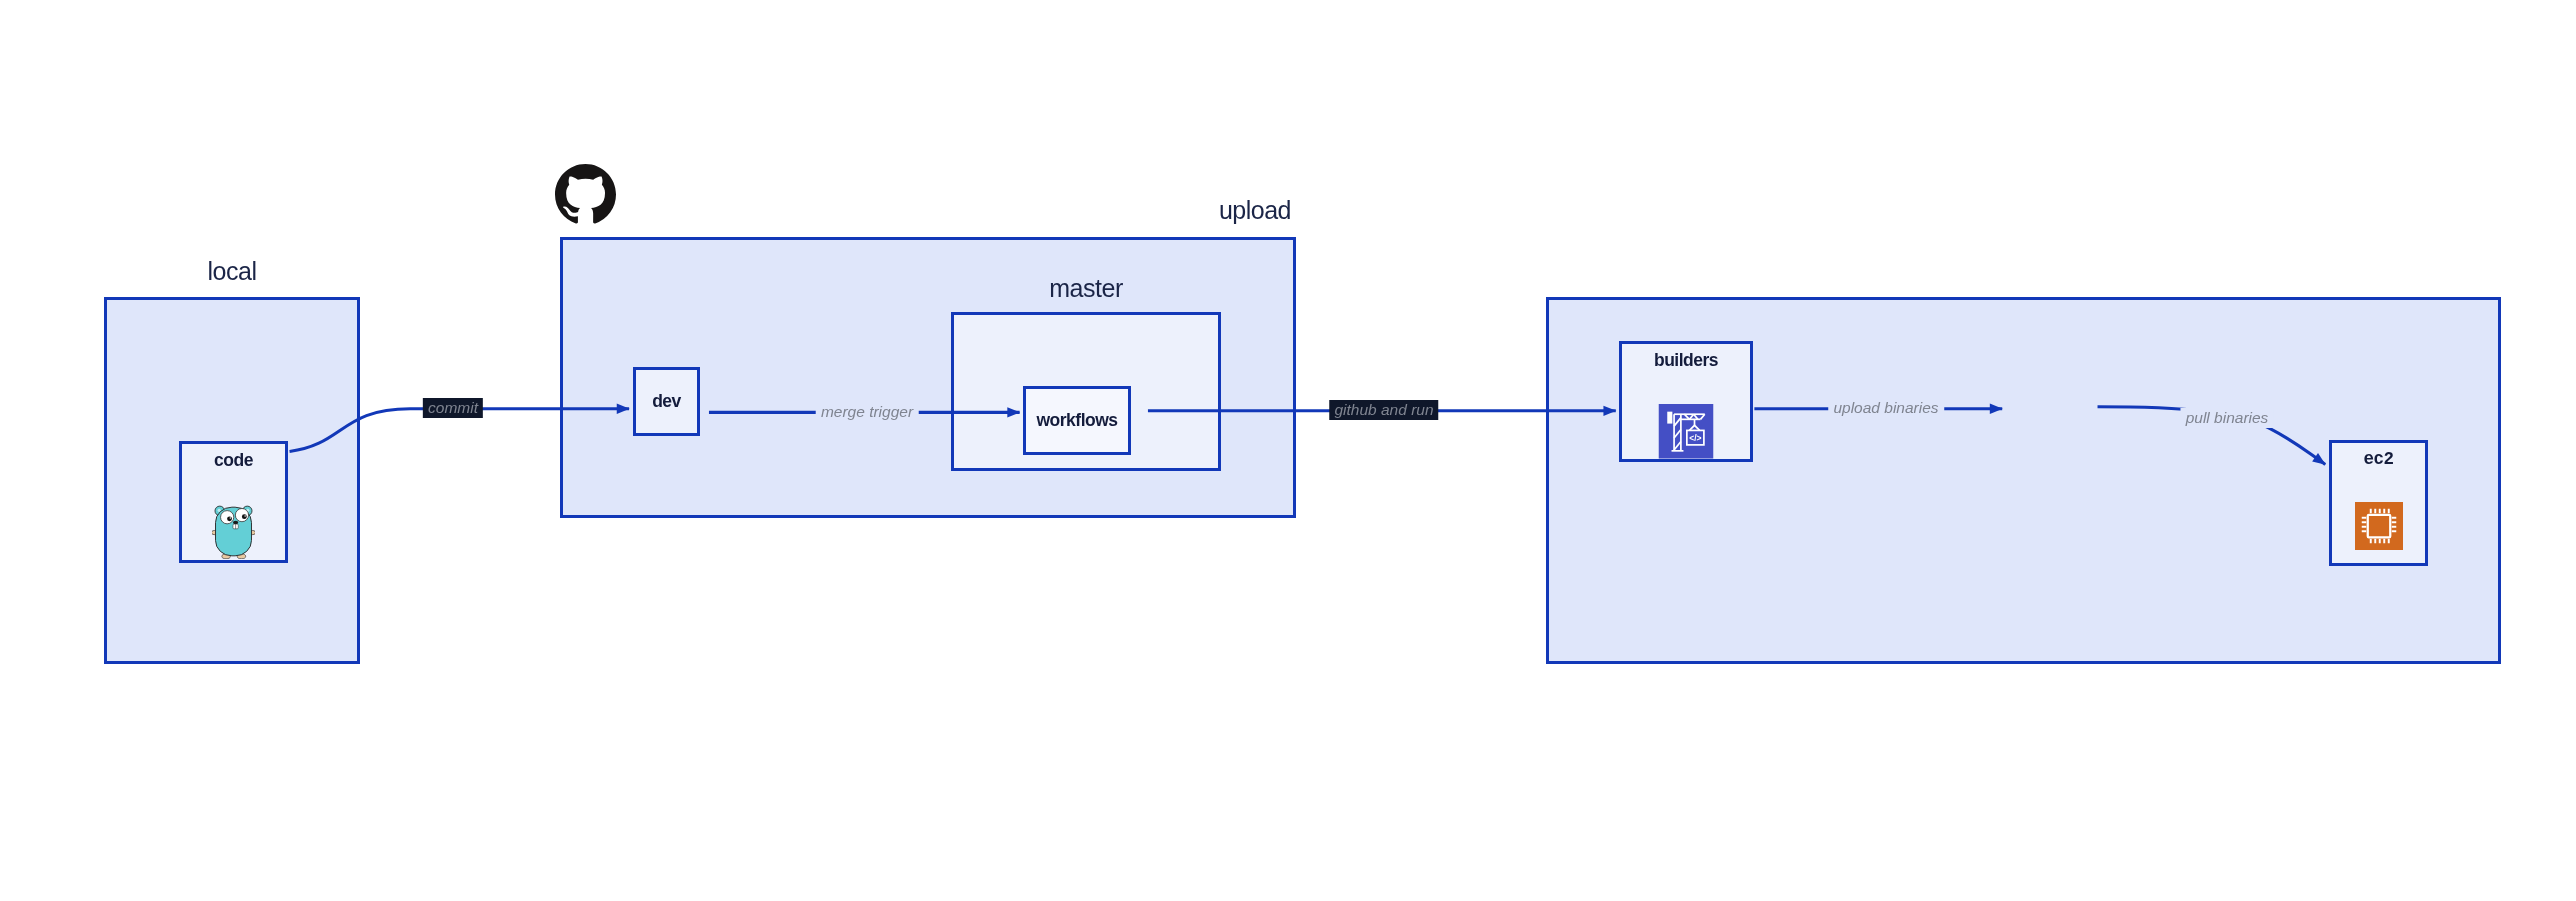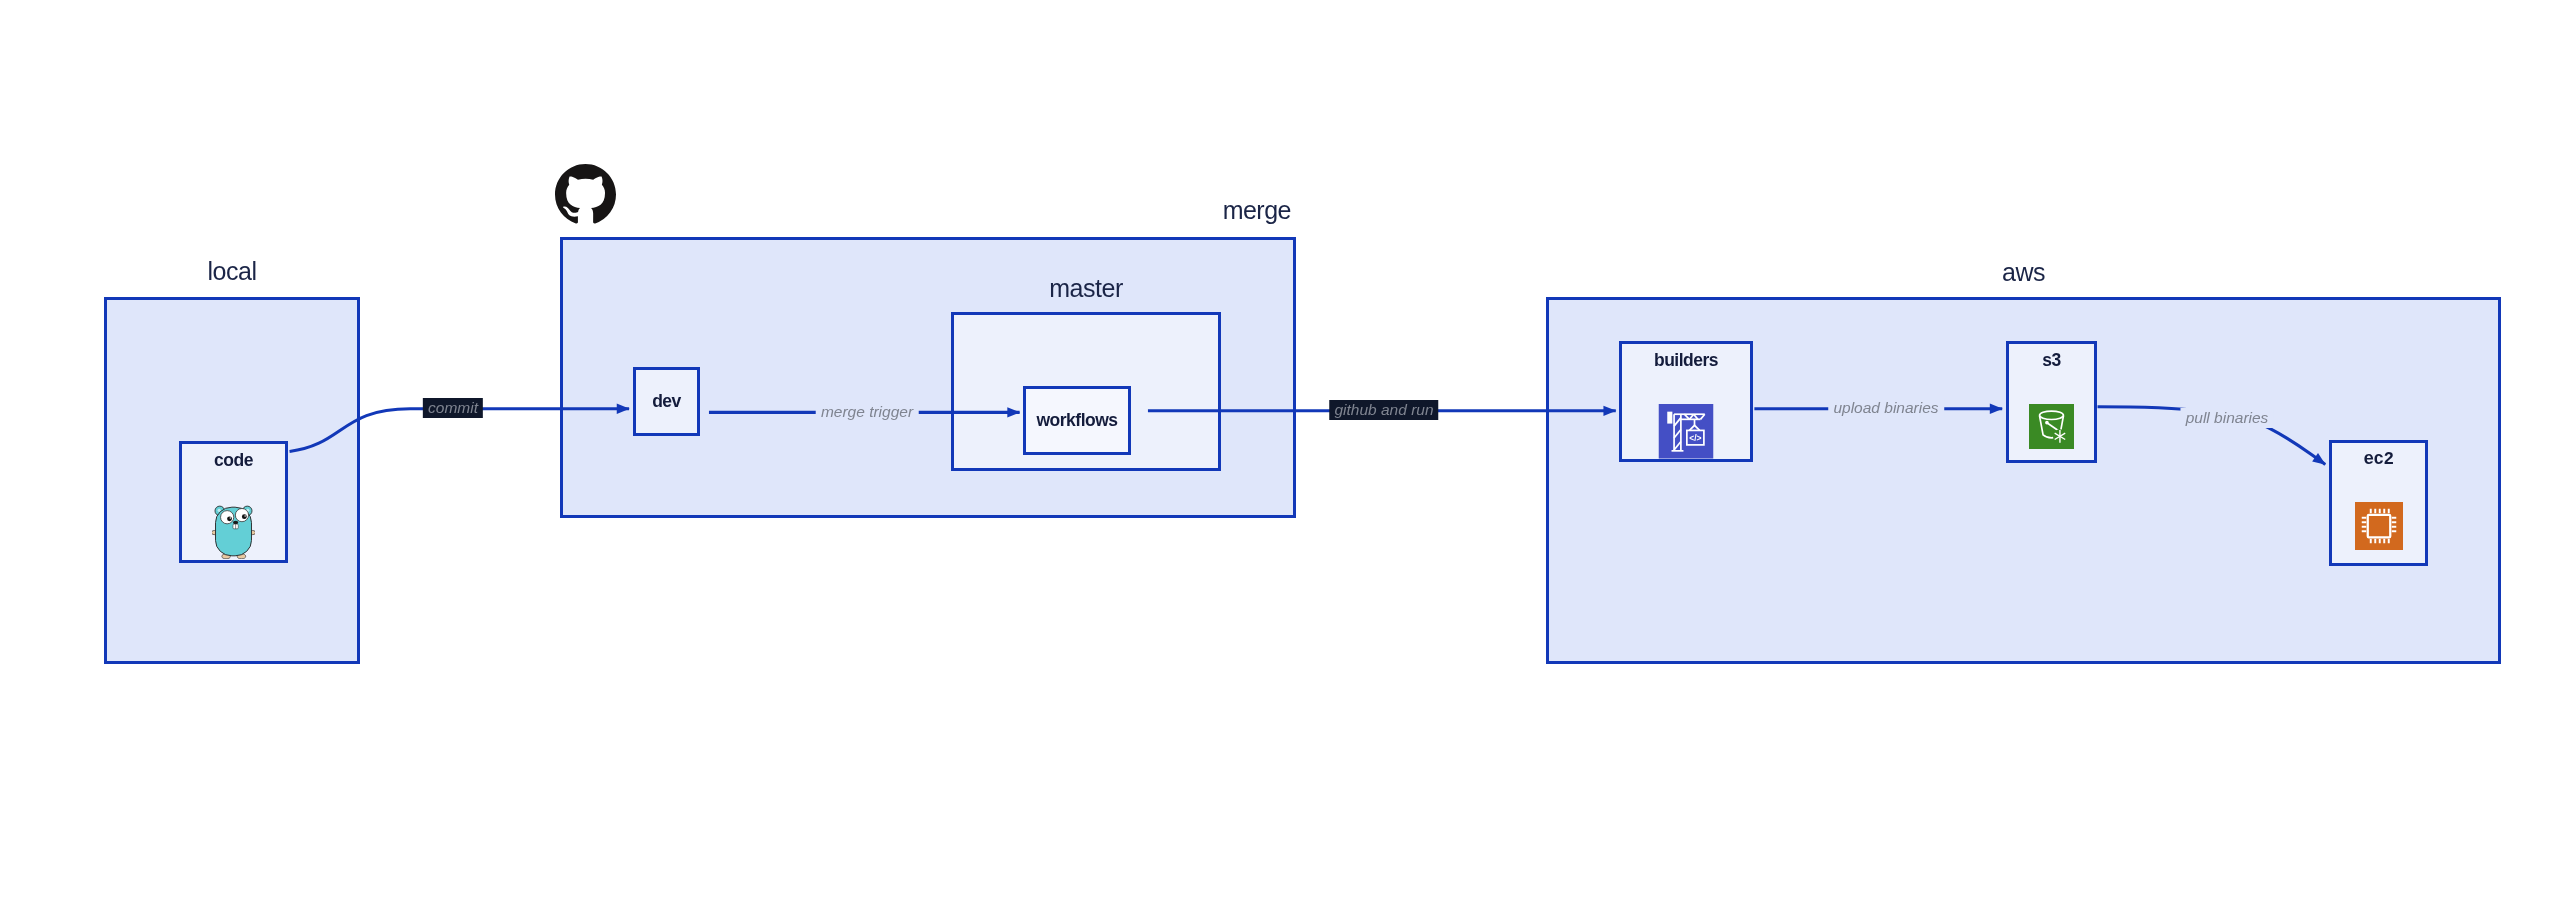--- a/index.html
+++ b/index.html
@@ -42,23 +42,22 @@
           text-decoration:underline;text-decoration-thickness:3.6px;
           text-underline-offset:6.2px;}
   .gh-logo{position:absolute;left:555px;top:164px;width:61px;height:61px;z-index:4;}
 </style>
 </head>
 <body>
 
 <div class="stage">
 
   <div class="ctitle center" style="left:104px;top:257px;width:256px;">local</div>
-  <div class="ctitle right" style="left:1038px;top:196px;width:253px;">merge</div>
+  <div class="ctitle right" style="left:1038px;top:196px;width:253px;">upload</div>
   <div class="ctitle center" style="left:951px;top:274px;width:270px;">master</div>
-  <div class="ctitle center" style="left:1546px;top:258px;width:955px;">aws</div>
 
   <svg class="gh-logo" viewBox="0 0 24 24">
     <path fill="#171515" d="M12 0C5.37 0 0 5.37 0 12c0 5.31 3.435 9.795 8.205 11.385.6.105.825-.255.825-.57 0-.285-.015-1.23-.015-2.235-3.015.555-3.795-.735-4.035-1.41-.135-.345-.72-1.41-1.23-1.695-.42-.225-1.02-.78-.015-.795.945-.015 1.62.87 1.845 1.23 1.08 1.815 2.805 1.305 3.495.99.105-.78.42-1.305.765-1.605-2.67-.3-5.46-1.335-5.46-5.925 0-1.305.465-2.385 1.23-3.225-.12-.3-.54-1.53.12-3.18 0 0 1.005-.315 3.3 1.23.96-.27 1.98-.405 3-.405s2.04.135 3 .405c2.295-1.56 3.3-1.23 3.3-1.23.66 1.65.24 2.88.12 3.18.765.84 1.23 1.905 1.23 3.225 0 4.605-2.805 5.625-5.475 5.925.435.375.81 1.095.81 2.22 0 1.605-.015 2.895-.015 3.3 0 .315.225.69.825.57A12.02 12.02 0 0 0 24 12c0-6.63-5.37-12-12-12z"></path>
   </svg>
 
   <div class="box l1" style="left:104px;top:297px;width:256px;height:367px;"></div>
   <div class="box l1" style="left:560px;top:237px;width:736px;height:281px;"></div>
   <div class="box l1" style="left:1546px;top:297px;width:955px;height:367px;"></div>
 
   <div class="box l2b" style="left:951px;top:312px;width:270px;height:159px;"></div>
@@ -114,38 +113,20 @@
         <line x1="41" y1="12" x2="46" y2="18"></line>
         <line x1="54" y1="12" x2="49" y2="18"></line>
         <line x1="42" y1="18" x2="42" y2="25"></line>
         <path d="M36 31 L42 25 L48 31"></path>
         <rect x="33" y="31" width="20" height="17"></rect>
       </g>
       <text x="43" y="43.5" font-size="10" font-weight="bold" fill="#ffffff" text-anchor="middle" font-family="Liberation Sans, sans-serif">&lt;/&gt;</text>
     </svg>
   </div>
 
-  <div class="box l2 node" style="left:2006px;top:341px;width:91px;height:122px;">
-    <span class="ntitle">s3</span>
-    <svg class="iconsq" width="45" height="45" viewBox="0 0 64 64">
-      <rect x="0" y="0" width="64" height="64" fill="#3a8a24"></rect>
-      <g stroke="#ffffff" stroke-width="2.4" fill="none">
-        <path d="M15 17 L20 44 C26 49.5 38 49.5 44 44 L49 17"></path>
-        <ellipse cx="32" cy="16" rx="17" ry="6"></ellipse>
-        <path d="M26 27 L42 38"></path>
-      </g>
-      <circle cx="25.5" cy="26.5" r="2.6" fill="#ffffff"></circle>
-      <circle cx="44" cy="46" r="10" fill="#3a8a24"></circle>
-      <g stroke="#ffffff" stroke-width="2" fill="none">
-        <line x1="44" y1="37" x2="44" y2="55"></line>
-        <line x1="36.5" y1="41.5" x2="51.5" y2="50.5"></line>
-        <line x1="51.5" y1="41.5" x2="36.5" y2="50.5"></line>
-      </g>
-    </svg>
-  </div>
 
   <div class="box l2 node" style="left:2329px;top:440px;width:99px;height:126px;font-family:Liberation Mono, monospace;">
     <span class="ntitle">ec2</span>
     <svg class="iconsq" width="48" height="48" viewBox="0 0 64 64">
       <rect x="0" y="0" width="64" height="64" fill="#d2691e"></rect>
       <rect x="17" y="17" width="30" height="30" rx="1.5" fill="none" stroke="#ffffff" stroke-width="3"></rect>
       <g stroke="#ffffff" stroke-width="2.6">
         <line x1="21" y1="9" x2="21" y2="15"></line>
           <line x1="27" y1="9" x2="27" y2="15"></line>
         <line x1="33" y1="9" x2="33" y2="15"></line>

